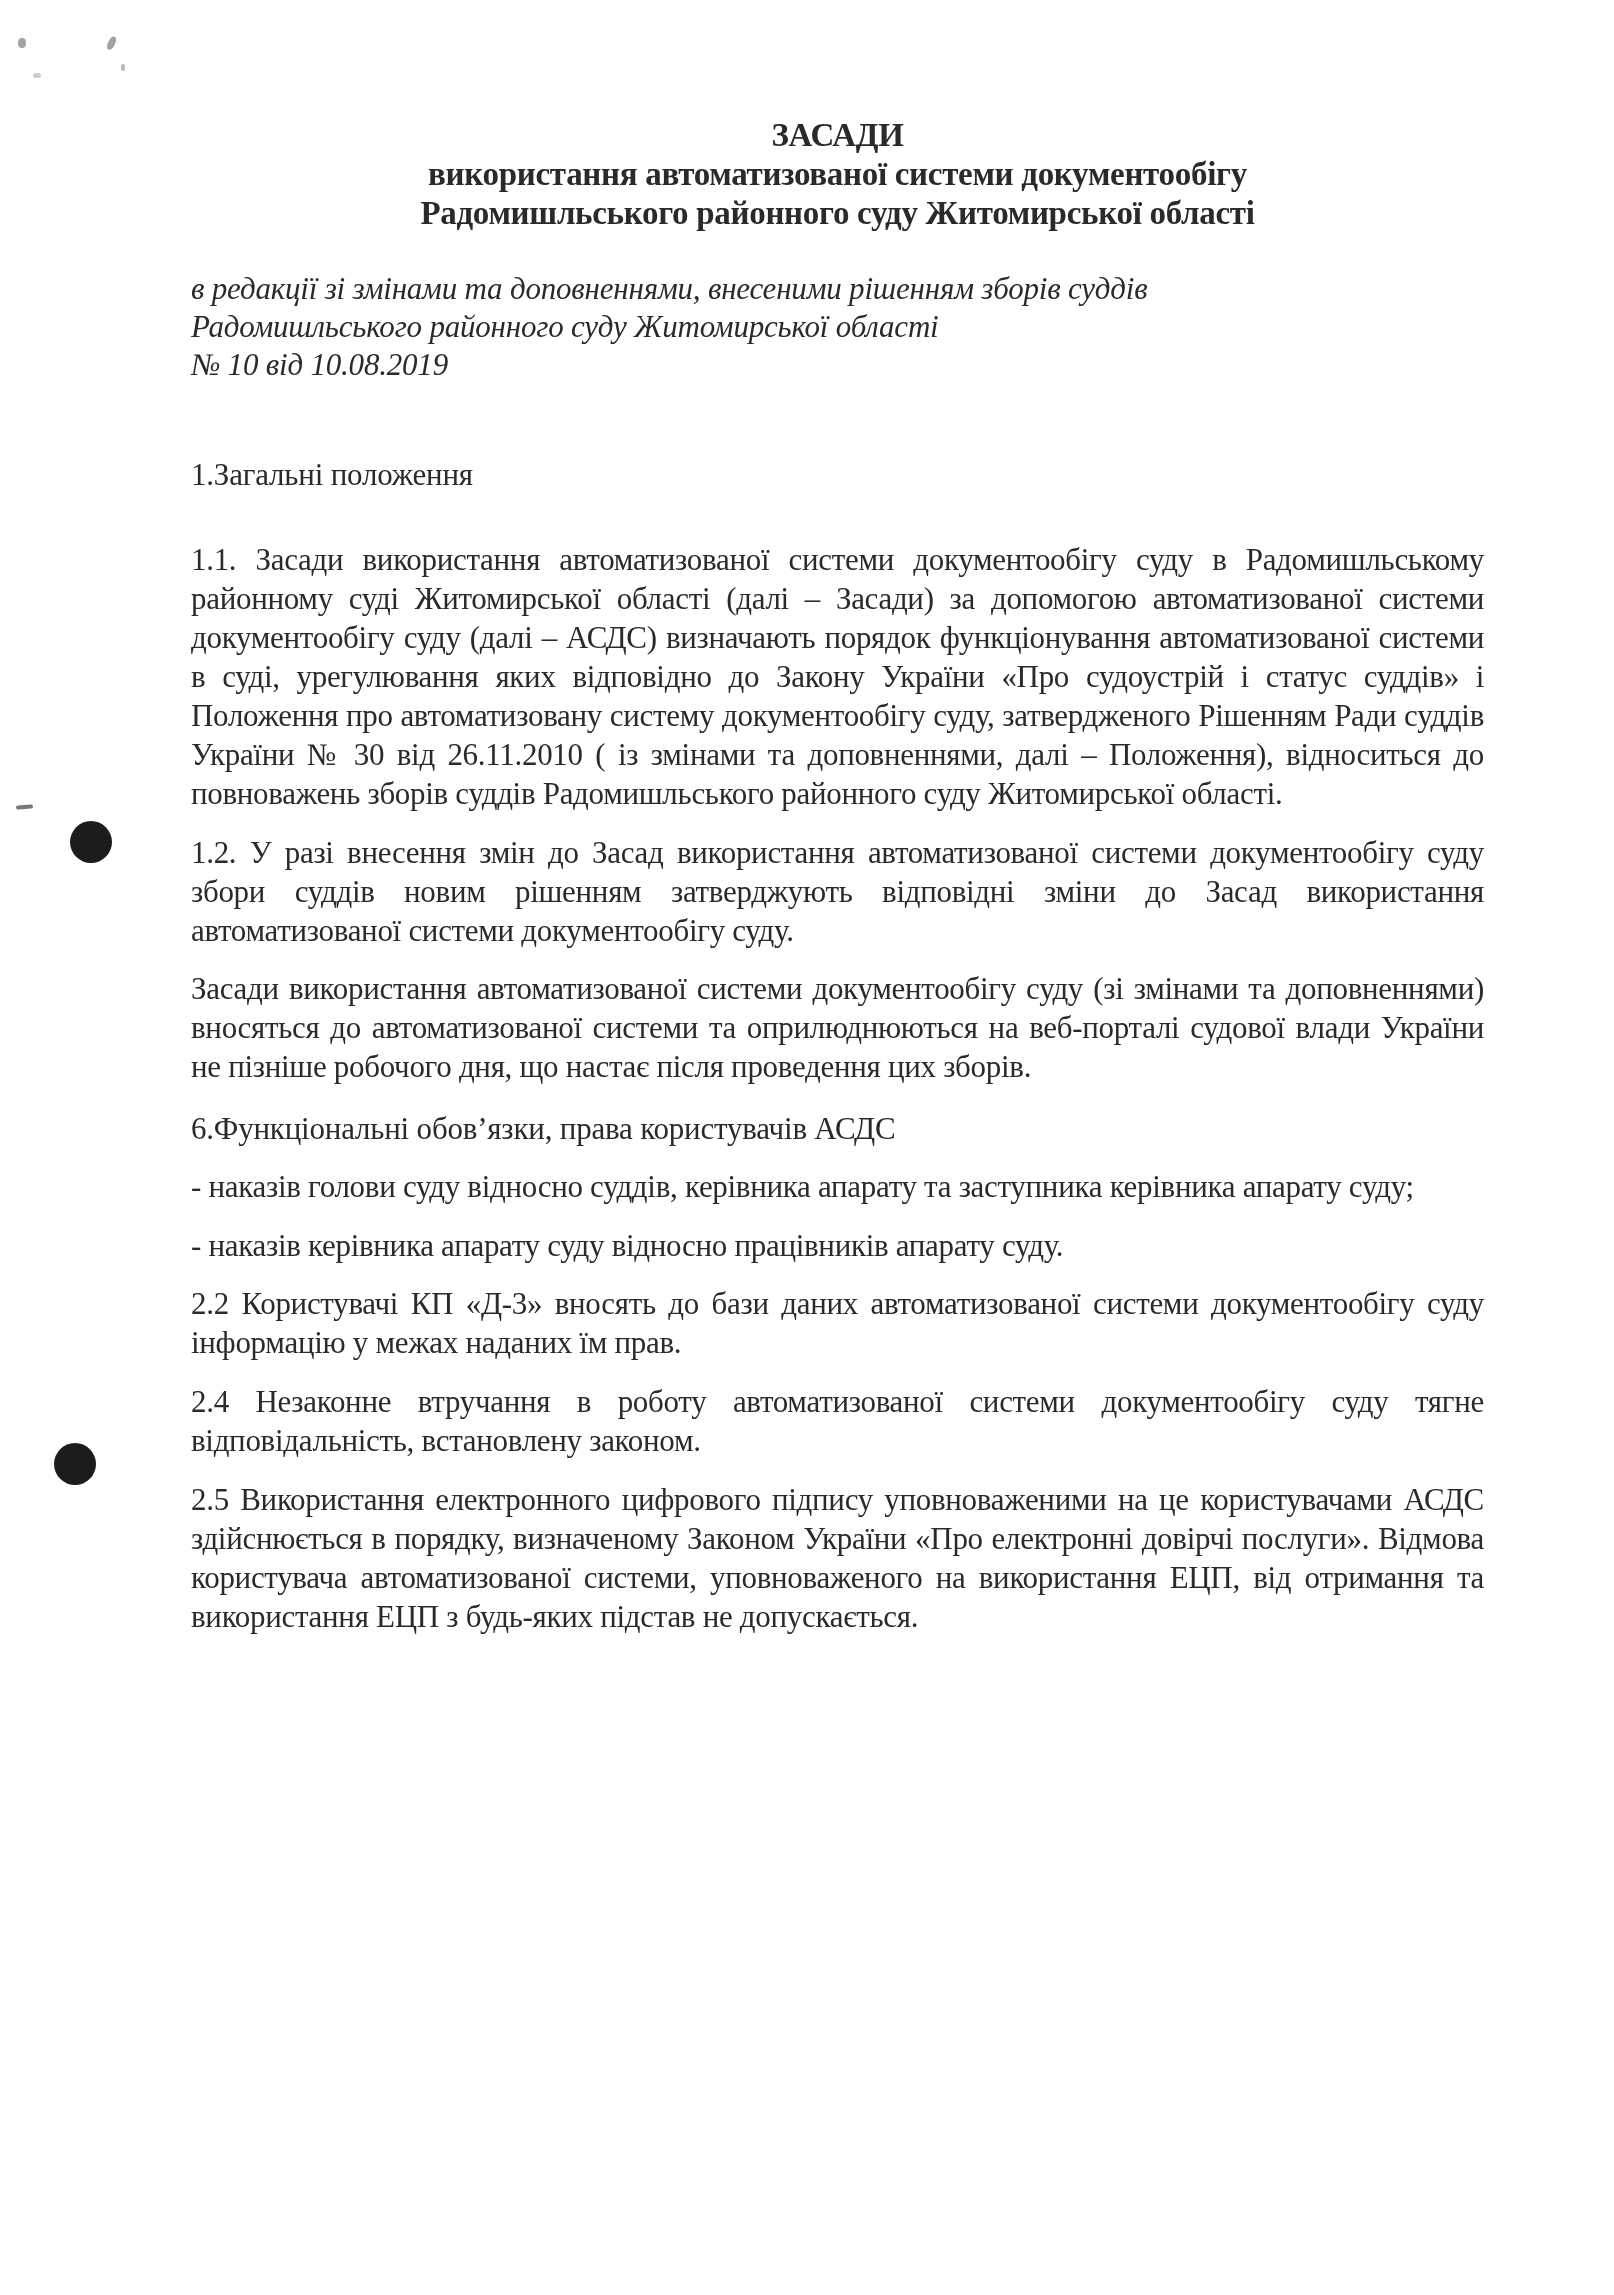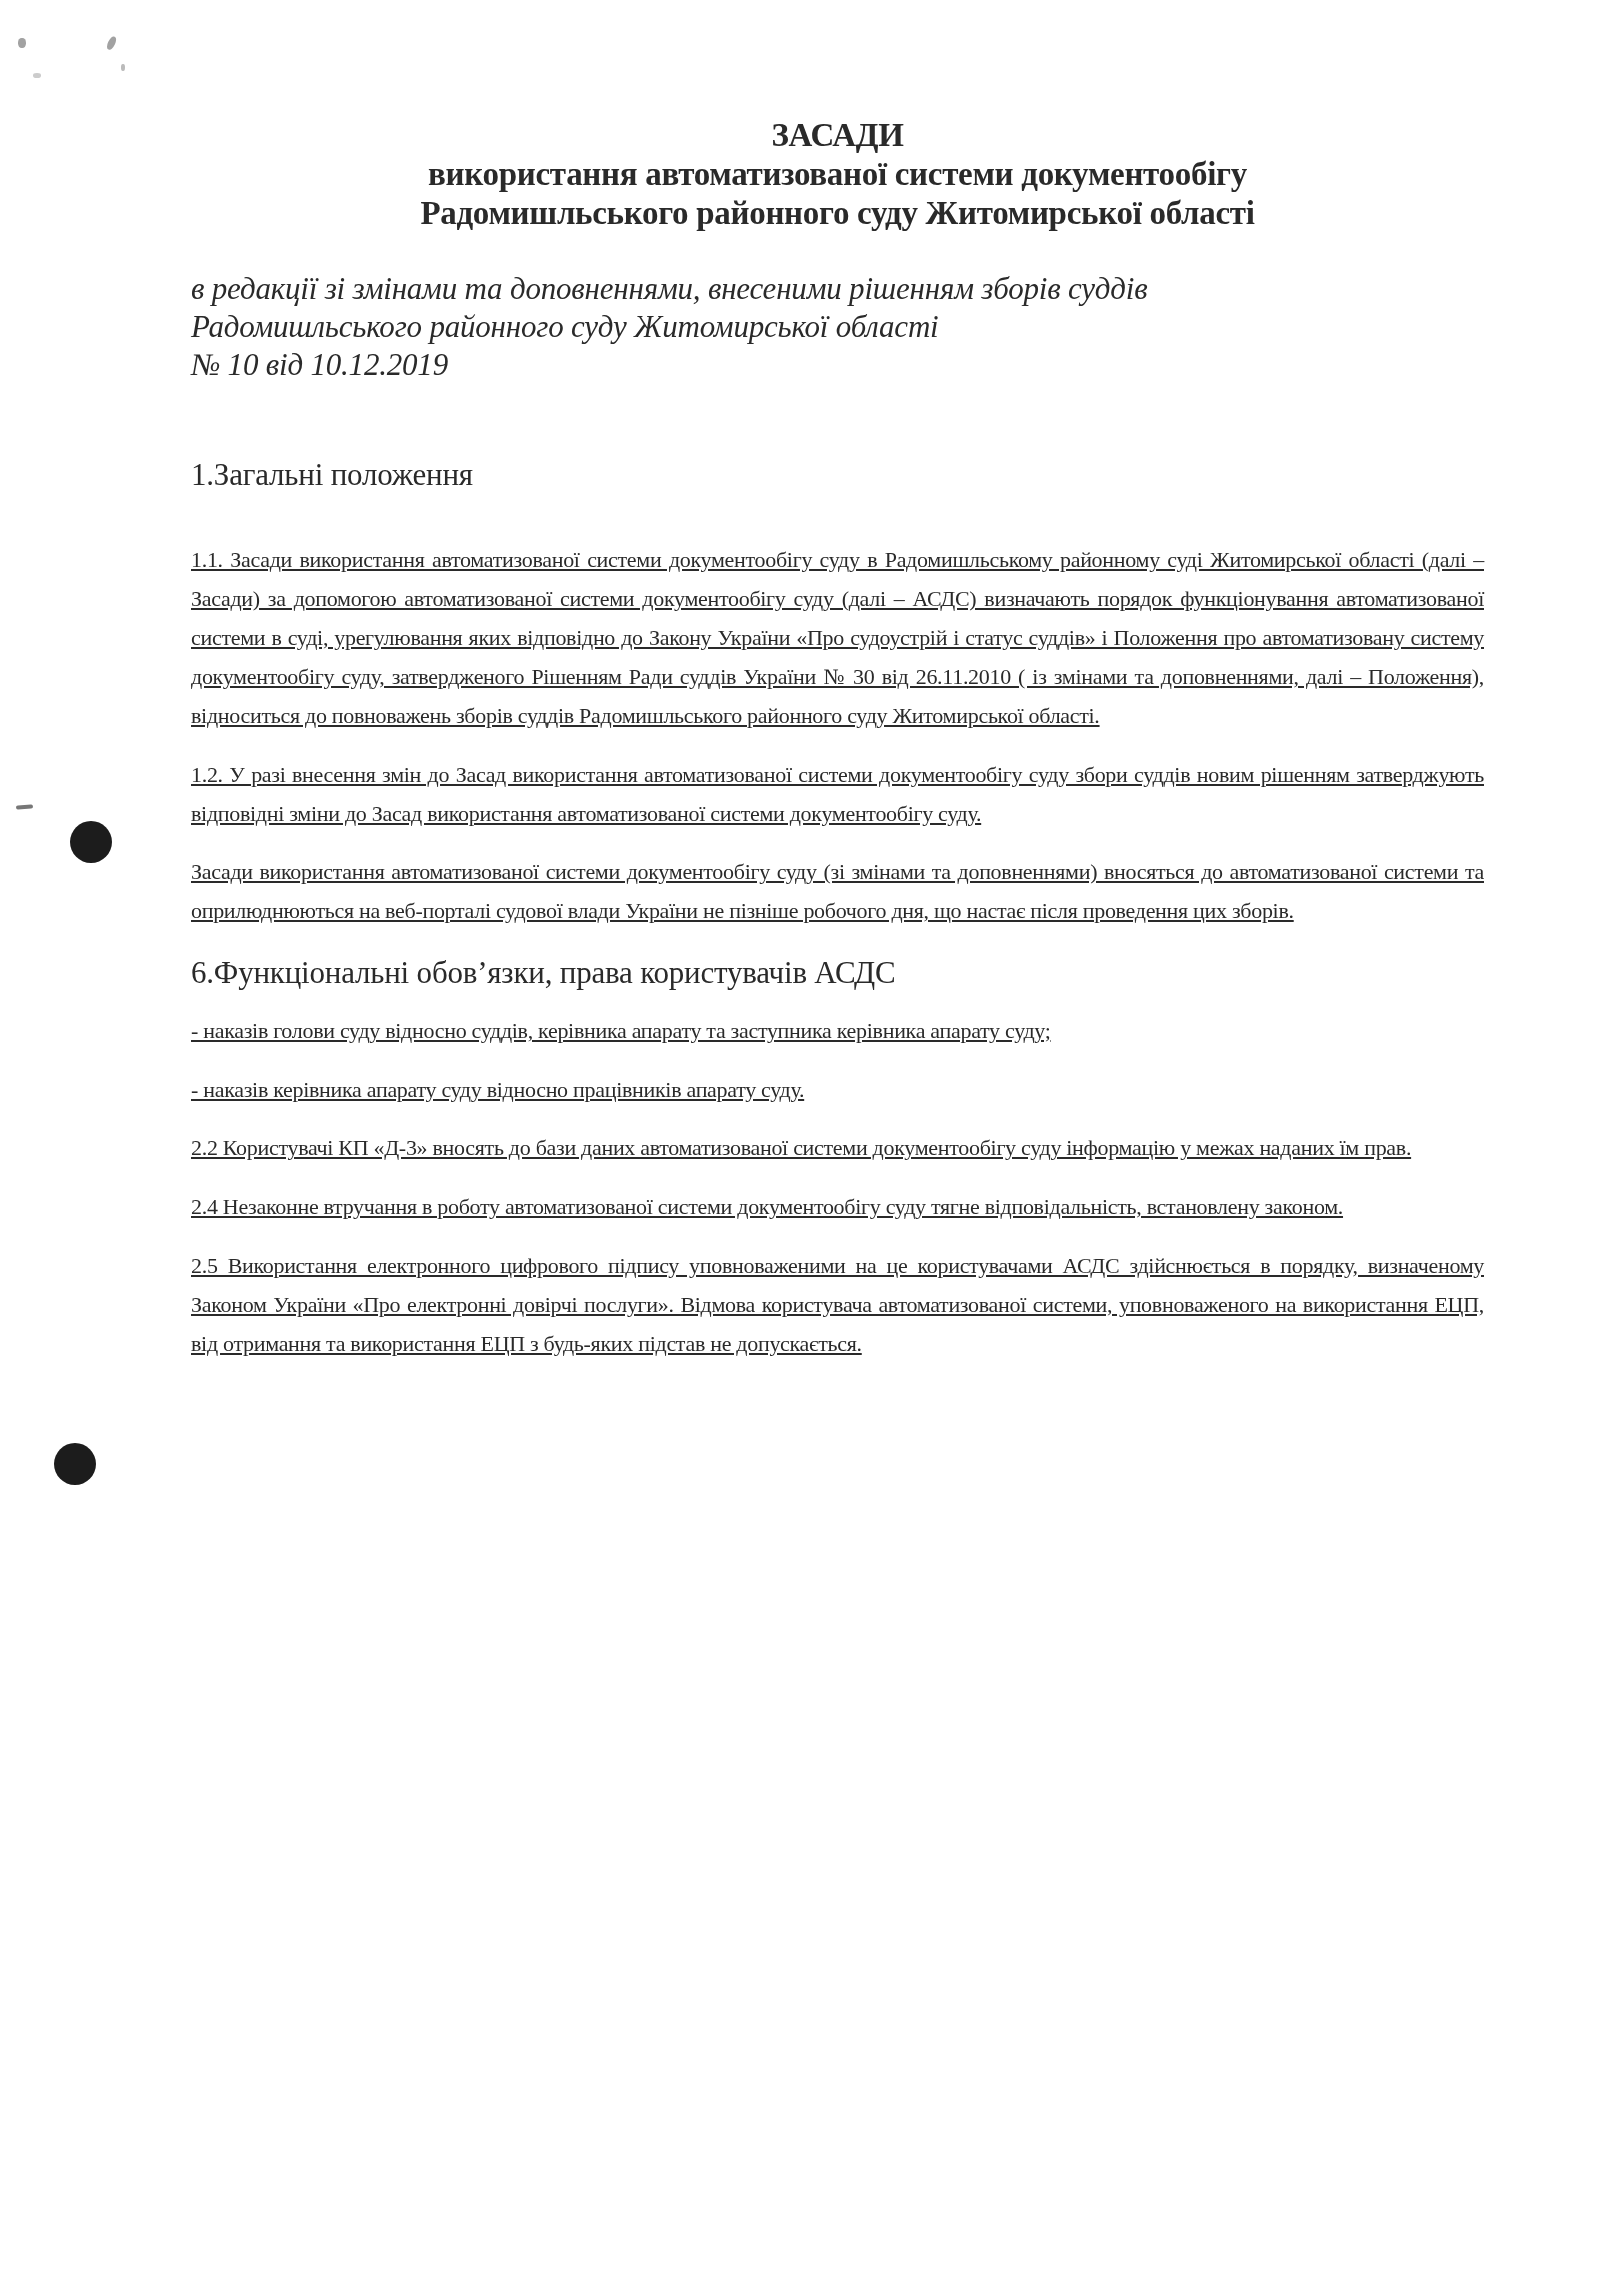--- a/index.html
+++ b/index.html
@@ -54,26 +54,25 @@
   .subtitle-block span { display: block; }
   .section-heading {
     font-weight: normal;
     font-size: 31px;
     line-height: 38px;
     margin: 72px 0 0 0;
     letter-spacing: -0.2px;
   }
   .section-heading.s2 { margin-top: 23.5px; }
   .para {
-    font-size: 22px;
+    font-size: 31px;
     line-height: 39px;
     text-align: justify;
     margin: 0;
     letter-spacing: -0.3px;
-    text-decoration: underline;
   }
   .para.first { margin-top: 46px; }
   .para.gap { margin-top: 19.6px; }
 
   
   .mark {
     position: absolute;
     background: #555;
     opacity: 0.55;
     border-radius: 45%;
@@ -127,21 +126,21 @@
 
     <div class="title-block">
       <span class="t-main">ЗАСАДИ</span>
       <span class="t-line">використання автоматизованої системи документообігу</span>
       <span class="t-line">Радомишльського районного суду Житомирської області</span>
     </div>
 
     <div class="subtitle-block">
       <span>в редакції зі змінами та доповненнями, внесеними рішенням зборів суддів</span>
       <span>Радомишльського районного суду Житомирської області</span>
-      <span>№ 10  від 10.12.2019</span>
+      <span>№ 10  від 10.08.2019</span>
     </div>
 
     <h2 class="section-heading">1.Загальні положення</h2>
     <p class="para first">1.1. Засади використання автоматизованої системи документообігу суду в Радомишльському районному суді Житомирської області (далі – Засади) за допомогою автоматизованої системи документообігу суду (далі – АСДС) визначають порядок функціонування автоматизованої системи в суді, урегулювання яких відповідно до Закону України «Про судоустрій і статус суддів» і Положення про автоматизовану систему документообігу суду, затвердженого Рішенням Ради суддів України № 30 від 26.11.2010 ( із змінами та доповненнями, далі – Положення), відноситься до повноважень зборів суддів Радомишльського районного суду Житомирської області.</p>
     <p class="para gap">1.2. У разі внесення змін до Засад використання автоматизованої системи документообігу суду збори суддів новим рішенням затверджують відповідні зміни до Засад використання автоматизованої системи документообігу суду.</p>
     <p class="para gap">Засади використання автоматизованої системи документообігу суду (зі змінами та доповненнями) вносяться до автоматизованої системи та оприлюднюються на веб-порталі судової влади України не пізніше робочого дня, що настає після проведення цих зборів.</p>
 
     <h2 class="section-heading s2">6.Функціональні обов’язки, права користувачів АСДС</h2>
     <p class="para gap">- наказів голови суду відносно суддів, керівника апарату та заступника керівника апарату суду;</p>
     <p class="para gap">- наказів керівника апарату суду відносно працівників апарату суду.</p>

